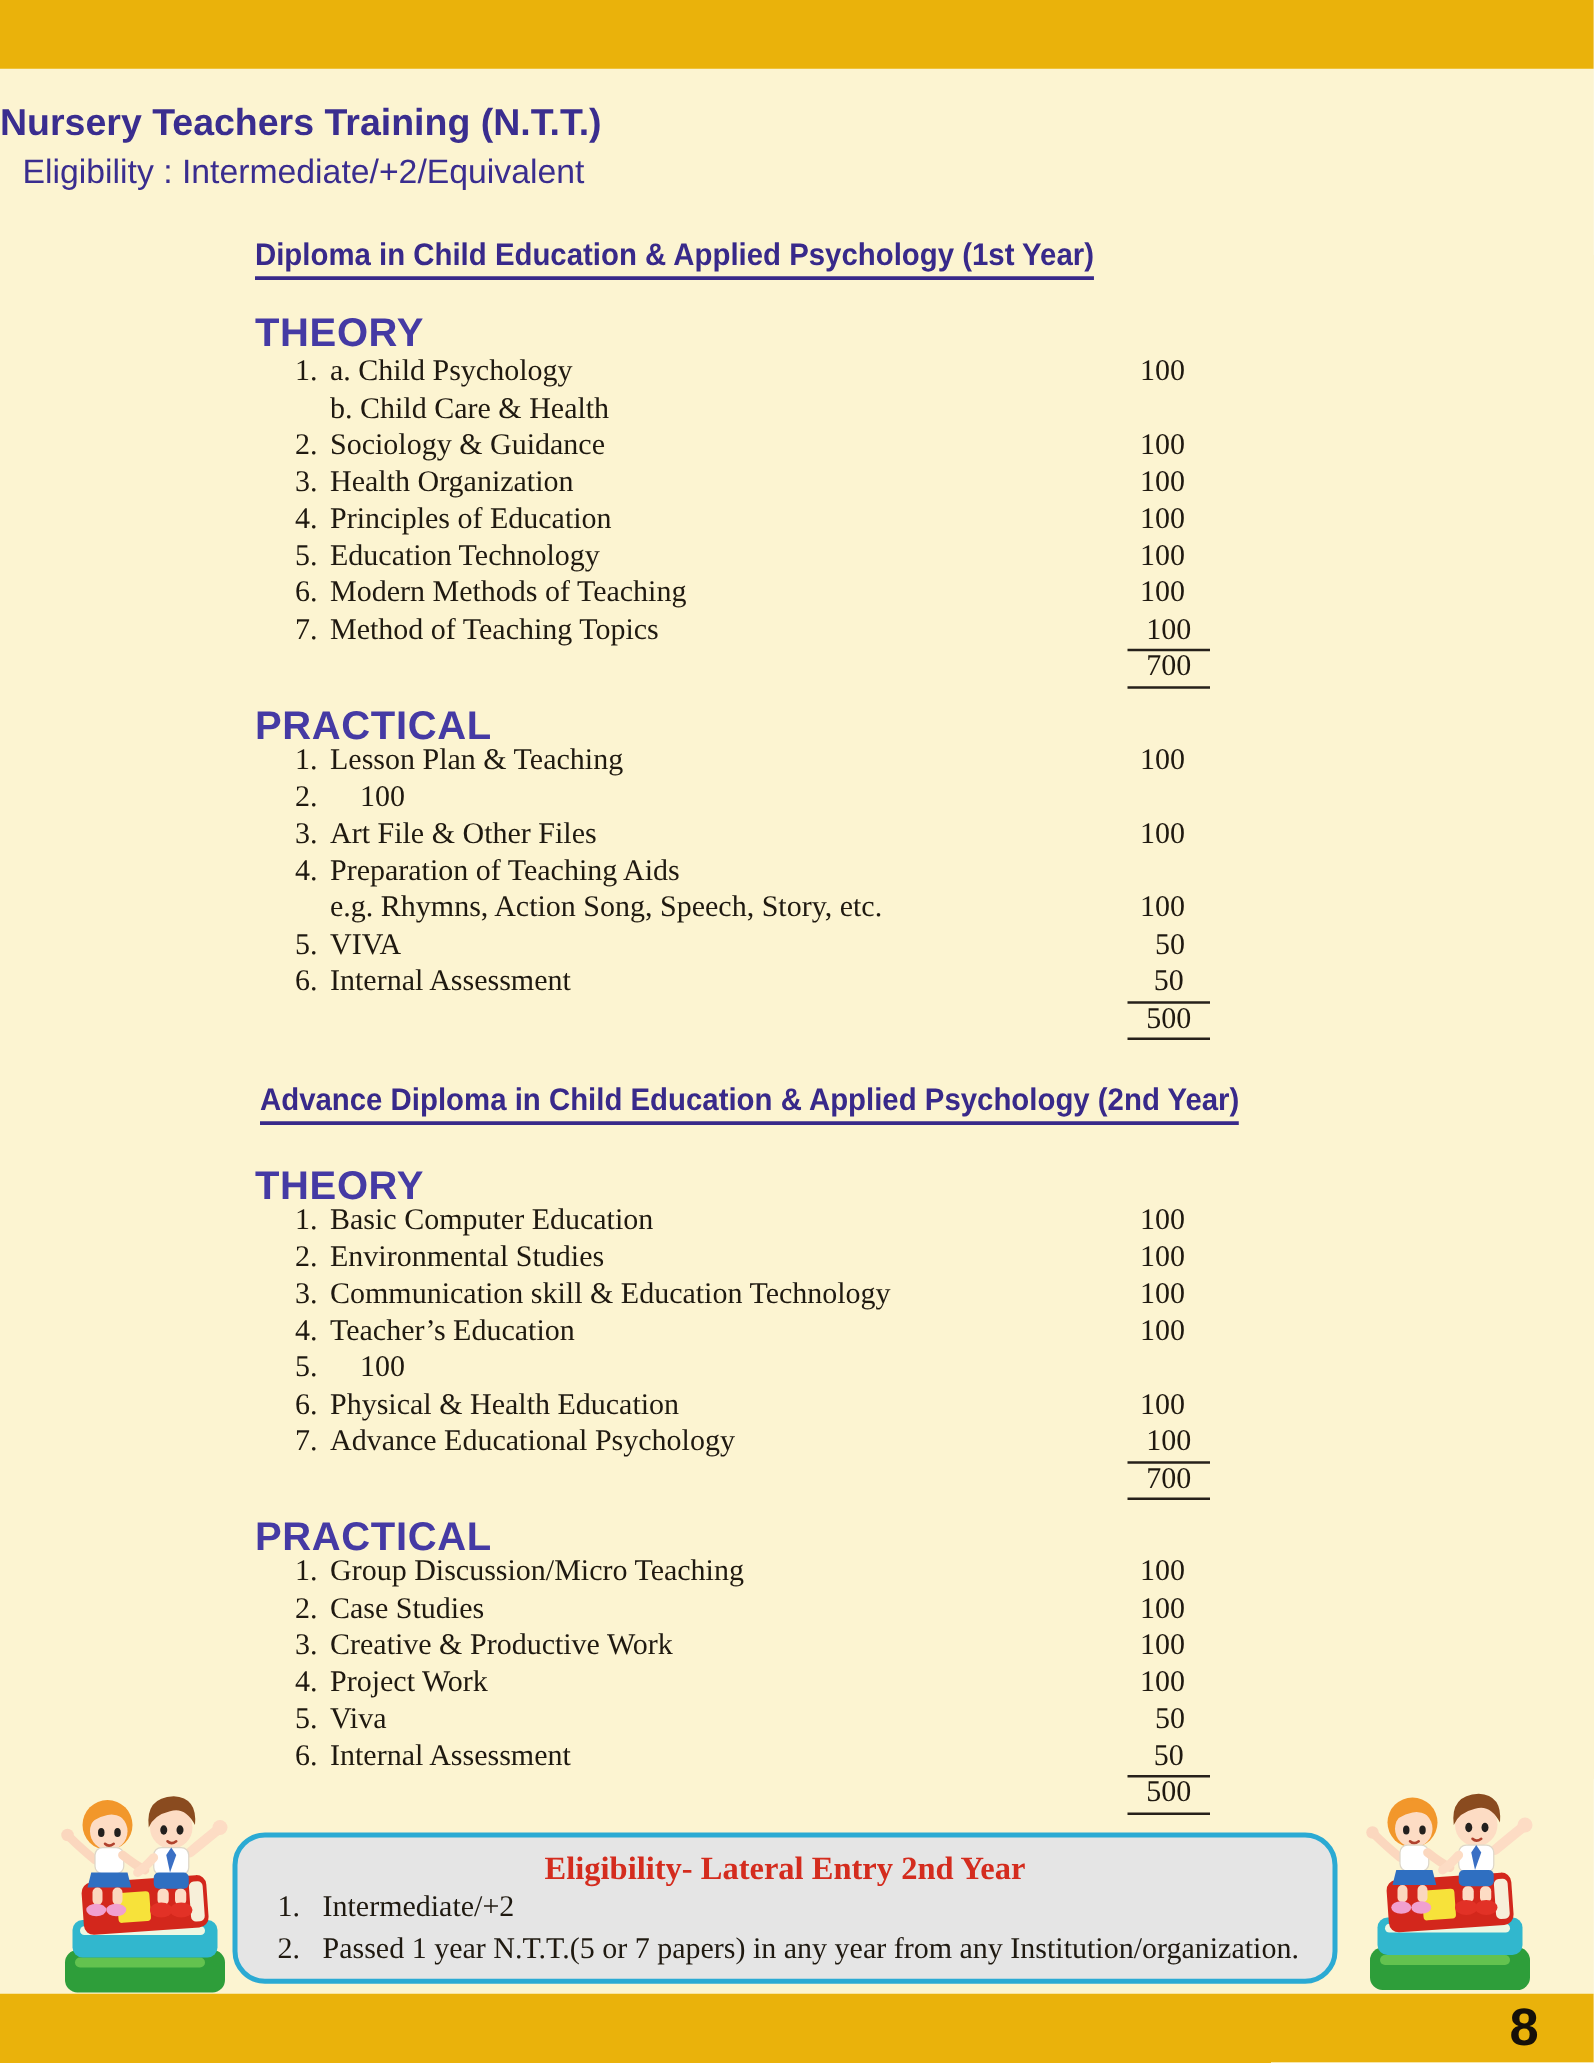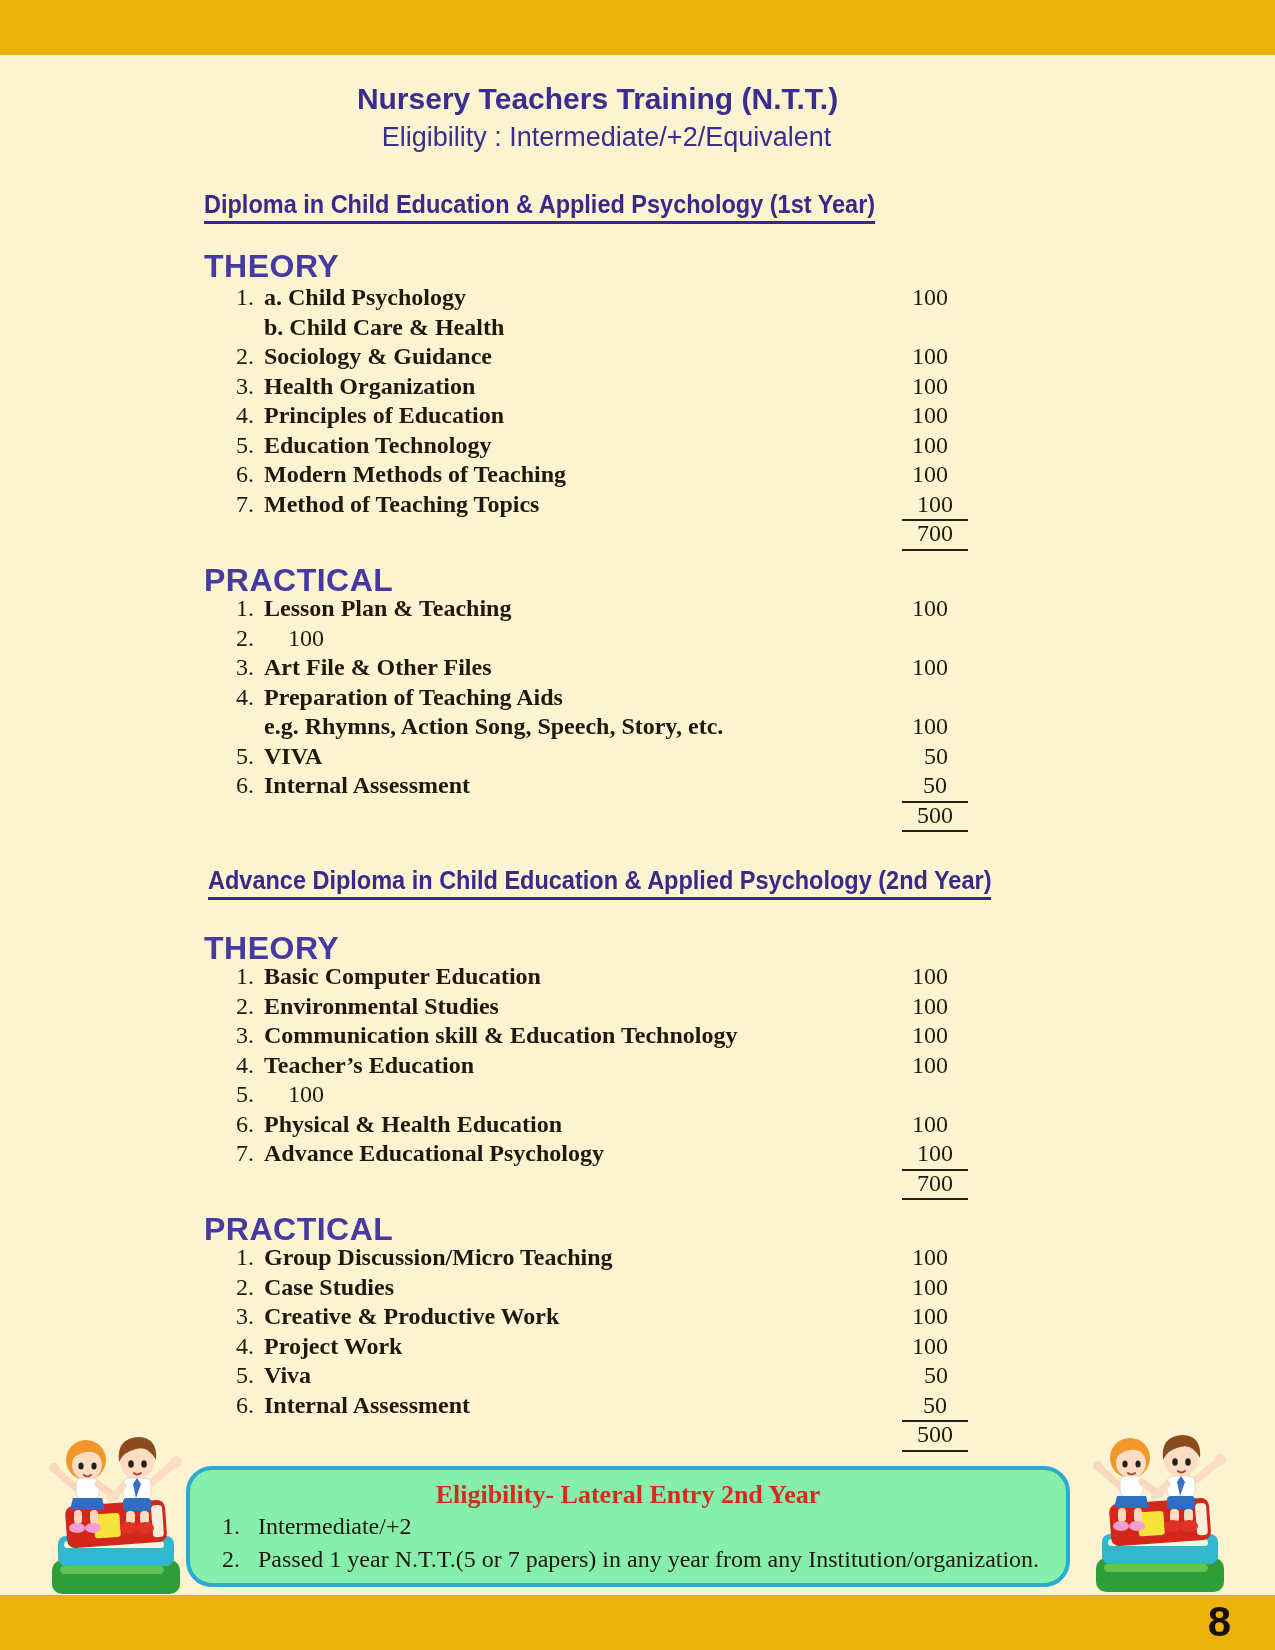--- a/index.html
+++ b/index.html
@@ -11,21 +11,21 @@
     font-family:"Liberation Serif", serif;
   }
   .band{position:absolute;left:0;width:1275px;height:55px;background:#EAB20B;}
   .band.top{top:0;}
   .band.bottom{top:1595px;}
   .page-number{
     position:absolute;right:44px;top:3px;
     font-family:"Liberation Sans", sans-serif;
     font-weight:bold;font-size:42px;color:#161009;
   }
-  .header{position:absolute;left:0;top:82px;width:1195px;text-align:center;
+  .header{position:absolute;left:0;top:82px;width:1195px;text-align:left;
     font-family:"Liberation Sans", sans-serif;color:#3A2D8F;}
   .header .title{font-size:30px;font-weight:bold;letter-spacing:0px;}
   .header .subtitle{font-size:27px;margin-top:6px;padding-left:18px;}
   .course-heading{
     position:absolute;
     font-family:"Liberation Sans", sans-serif;
     font-weight:bold;font-size:25px;color:#38298A;
     white-space:nowrap;
     transform:scaleX(0.94);transform-origin:left center;
   }
@@ -34,28 +34,28 @@
     position:absolute;left:204px;
     font-family:"Liberation Sans", sans-serif;
     font-weight:bold;font-size:32px;color:#453AA4;letter-spacing:0.5px;
   }
   .rows{
     position:absolute;left:228px;width:740px;
     font-size:24px;color:#1F1910;
   }
   .row{display:flex;align-items:baseline;height:29.5px;line-height:29.5px;}
   .row .num{width:26px;text-align:right;flex:0 0 auto;}
-  .row .txt{flex:1 1 auto;padding-left:10px;white-space:nowrap;font-weight:bold;}
+  .row .txt{flex:1 1 auto;padding-left:10px;white-space:nowrap;}
   .row .marks{flex:0 0 auto;width:90px;text-align:right;padding-right:20px;box-sizing:border-box;}
   .row .marks.ul{padding-right:0;text-align:right;}
   .uline{display:inline-block;min-width:66px;text-align:center;border-bottom:2.5px solid #26201A;}
   .elig-box{
     position:absolute;left:186px;top:1466px;width:884px;height:121px;
     border:4px solid #2BAAD3;border-radius:26px;box-sizing:border-box;
-    background:#86efac;
+    background:#e5e5e5;
   }
   .elig-heading{
     margin-top:10px;text-align:center;
     font-weight:bold;font-size:26px;color:#D42C1E;
   }
   .elig-item{display:flex;align-items:baseline;font-size:24px;color:#1F1910;line-height:33px;padding-left:32px;}
   .elig-item .num{width:26px;flex:0 0 auto;}
   .elig-item .txt{padding-left:10px;white-space:nowrap;}
   .clipart{position:absolute;width:160px;height:190px;}
   .clipart.left{left:36px;top:1410px;}

